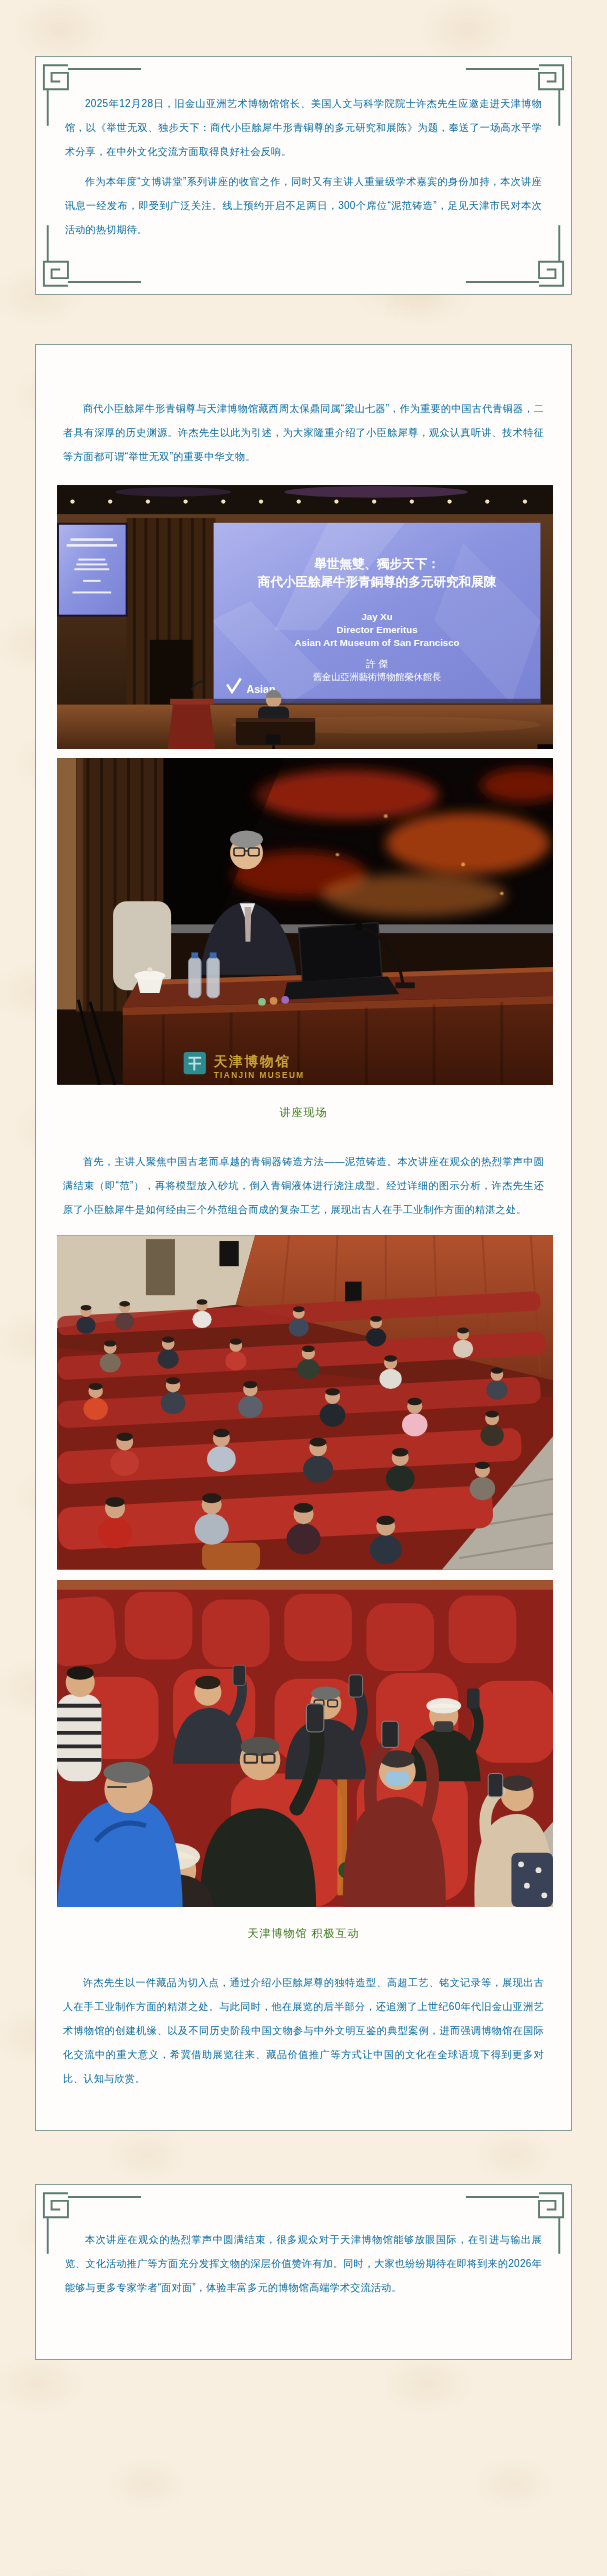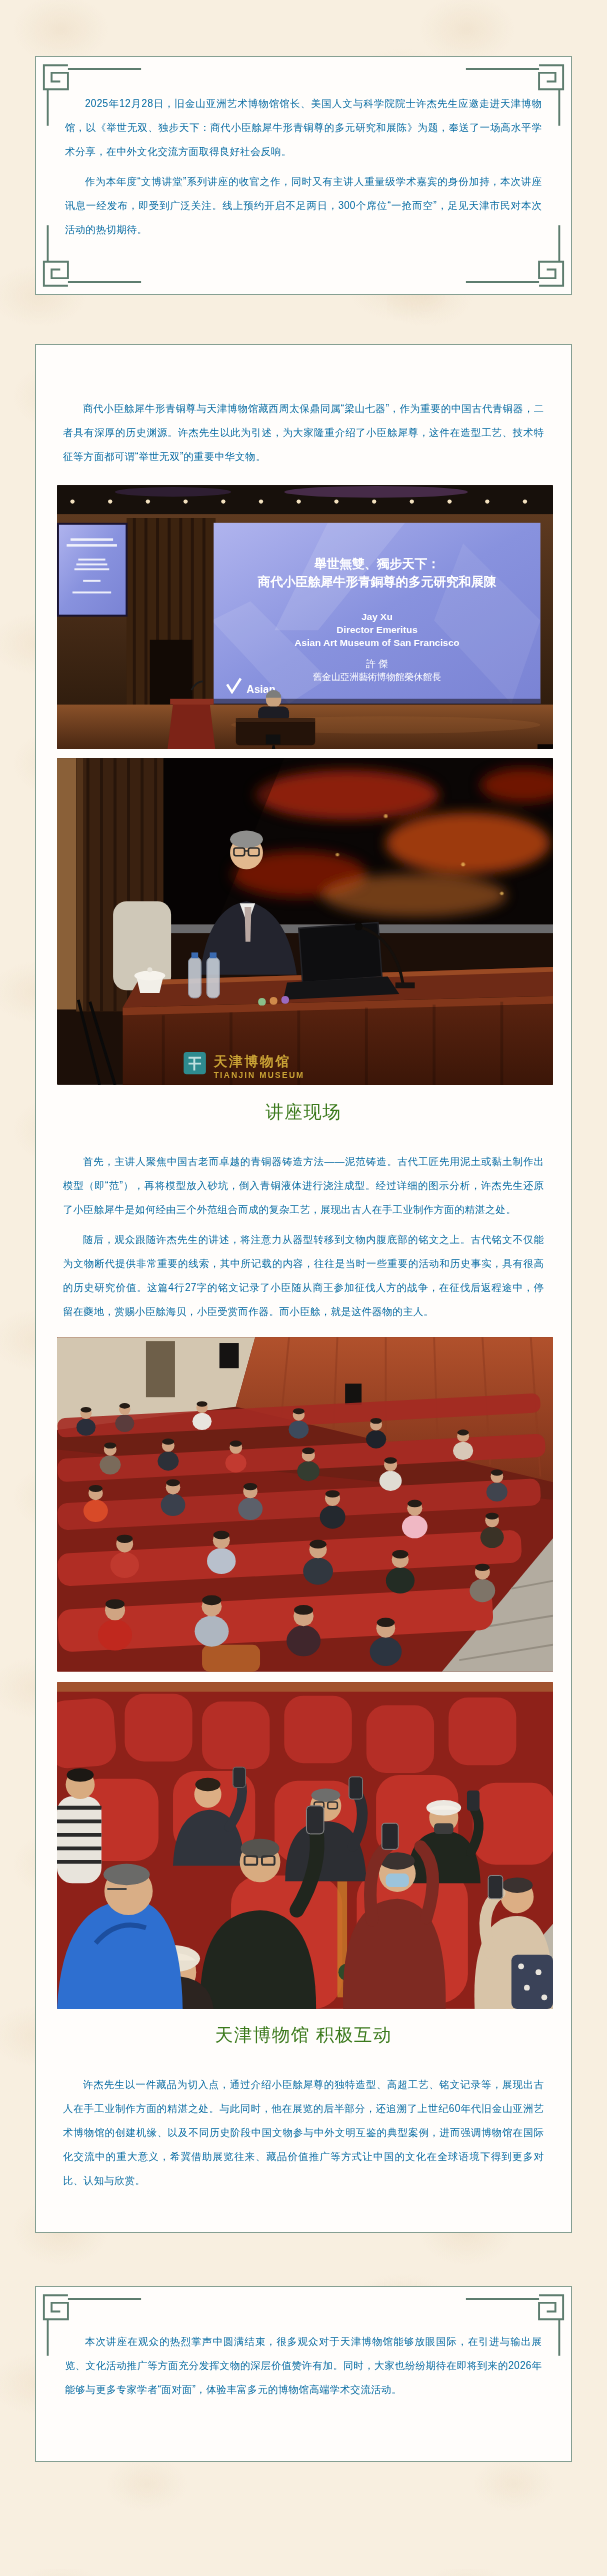--- a/index.html
+++ b/index.html
@@ -21,21 +21,21 @@
     background:#fffdfb;border:1px solid #86a093;
   }
   .box-intro{margin-top:56px;min-height:239px;padding:29px 23px 35px;}
   .box-main{margin-top:49px;padding:46px 21px 33px;}
   .box-outro{margin-top:53px;min-height:176px;padding:37px 23px 41px;}
   .para{
     margin:6px;font-size:10px;line-height:24px;color:#0369a1;
     text-align:justify;text-indent:2em;letter-spacing:0.3px;
   }
   .caption{
-    margin-top:14.5px;text-align:center;font-size:18px;line-height:24px;
+    margin-top:14.5px;text-align:center;font-size:11px;line-height:24px;
     color:#3c7a1d;letter-spacing:1px;
   }
   .caption + .para{margin-top:26px;}
   .photo{
     width:496px;margin:13.5px auto 0;display:block;position:relative;
     line-height:0;border-radius:1px;overflow:hidden;
   }
   .photo svg{display:block;}
   .photo-2{margin-top:9.7px;text-align:center;}
   .orn{position:absolute;width:102px;height:66px;color:#5e7d6f;pointer-events:none;}
@@ -76,25 +76,25 @@
         <svg viewBox="0 0 106 68">
           <use href="#orn-glyph"></use>
         </svg>
       </span>
     <span class="orn br">
         <svg viewBox="0 0 106 68">
           <use href="#orn-glyph"></use>
         </svg>
       </span>
     <p class="para">2025年12月28日，旧金山亚洲艺术博物馆馆长、美国人文与科学院院士许杰先生应邀走进天津博物馆，以《举世无双、独步天下：商代小臣艅犀牛形青铜尊的多元研究和展陈》为题，奉送了一场高水平学术分享，在中外文化交流方面取得良好社会反响。</p>
-    <p class="para">作为本年度“文博讲堂”系列讲座的收官之作，同时又有主讲人重量级学术嘉宾的身份加持，本次讲座讯息一经发布，即受到广泛关注。线上预约开启不足两日，300个席位“一抢而空”，足见天津市民对本次活动的热切期待。</p>
+    <p class="para">作为本年度“文博讲堂”系列讲座的收官之作，同时又有主讲人重量级学术嘉宾的身份加持，本次讲座讯息一经发布，即受到广泛关注。线上预约开启不足两日，300个席位“泥范铸造”，足见天津市民对本次活动的热切期待。</p>
   </section>
 
   <section class="box box-main">
-    <p class="para">商代小臣艅犀牛形青铜尊与天津博物馆藏西周太保鼎同属“梁山七器”，作为重要的中国古代青铜器，二者具有深厚的历史渊源。许杰先生以此为引述，为大家隆重介绍了小臣艅犀尊，这件在造型工艺、技术特征等方面都可谓“举世无双”的重要中华文物。</p>
+    <p class="para">商代小臣艅犀牛形青铜尊与天津博物馆藏西周太保鼎同属“梁山七器”，作为重要的中国古代青铜器，二者具有深厚的历史渊源。许杰先生以此为引述，为大家隆重介绍了小臣艅犀尊，观众认真听讲、技术特征等方面都可谓“举世无双”的重要中华文物。</p>
 
     <figure class="photo" style="height:264px;margin-top:15.5px;">
       <svg viewBox="0 0 513 340" width="496" height="329">
         <defs>
           <linearGradient id="scr1" x1="0" y1="0" x2="1" y2="1">
             <stop offset="0" stop-color="#b0b4ee"></stop>
               <stop offset=".5" stop-color="#8892de"></stop>
               <stop offset="1" stop-color="#7a83d4"></stop>
           </linearGradient>
           <linearGradient id="floor1" x1="0" y1="0" x2="0" y2="1">
@@ -334,22 +334,21 @@
               <path d="M136 310 h13 M136 316 h13 M142 310 v13"></path>
             </g>
           <text x="162" y="318" font-size="14" font-weight="bold" fill="#c9a235" letter-spacing="2" font-family="Liberation Sans, sans-serif">天津博物馆</text>
           <text x="162" y="331" font-size="8.5" font-weight="bold" fill="#c9a235" letter-spacing="1.5" font-family="Liberation Sans, sans-serif">TIANJIN MUSEUM</text>
         </g>
       </svg>
     </figure>
 
     <div class="caption">讲座现场</div>
 
-    <p class="para" style="margin-top:26px;">首先，主讲人聚焦中国古老而卓越的青铜器铸造方法——泥范铸造。古代工匠先用泥土或黏土制作出模型（即“范”），再将模型放入砂坑，倒入青铜液体进行浇注成型。经过详细的图示分析，许杰先生还原了小臣艅犀牛是如何经由三个外范组合而成的复杂工艺，展现出古人在手工业制作方面的精湛之处。</p>
-    <p class="para">随后，观众跟随许杰先生的讲述，将注意力从器型转移到文物内腹底部的铭文之上。古代铭文不仅能为文物断代提供非常重要的线索，其中所记载的内容，往往是当时一些重要的活动和历史事实，具有很高的历史研究价值。这篇4行27字的铭文记录了小臣随从商王参加征伐人方的战争，在征伐后返程途中，停留在夔地，赏赐小臣艅海贝，小臣受赏而作器。而小臣艅，就是这件器物的主人。</p>
+    <p class="para" style="margin-top:26px;">首先，主讲人聚焦中国古老而卓越的青铜器铸造方法——泥范铸造。本次讲座在观众的热烈掌声中圆满结束（即“范”），再将模型放入砂坑，倒入青铜液体进行浇注成型。经过详细的图示分析，许杰先生还原了小臣艅犀牛是如何经由三个外范组合而成的复杂工艺，展现出古人在手工业制作方面的精湛之处。</p>
 
     <figure class="photo" style="height:335px;">
       <svg viewBox="0 0 513 346" width="496" height="335">
         <defs>
           <linearGradient id="wood3" x1="0" y1="0" x2="0" y2="1">
             <stop offset="0" stop-color="#b1512c"></stop>
               <stop offset="1" stop-color="#7e331a"></stop>
           </linearGradient>
           <g id="pp">
             <ellipse cx="0" cy="10" rx="11" ry="10"></ellipse>

